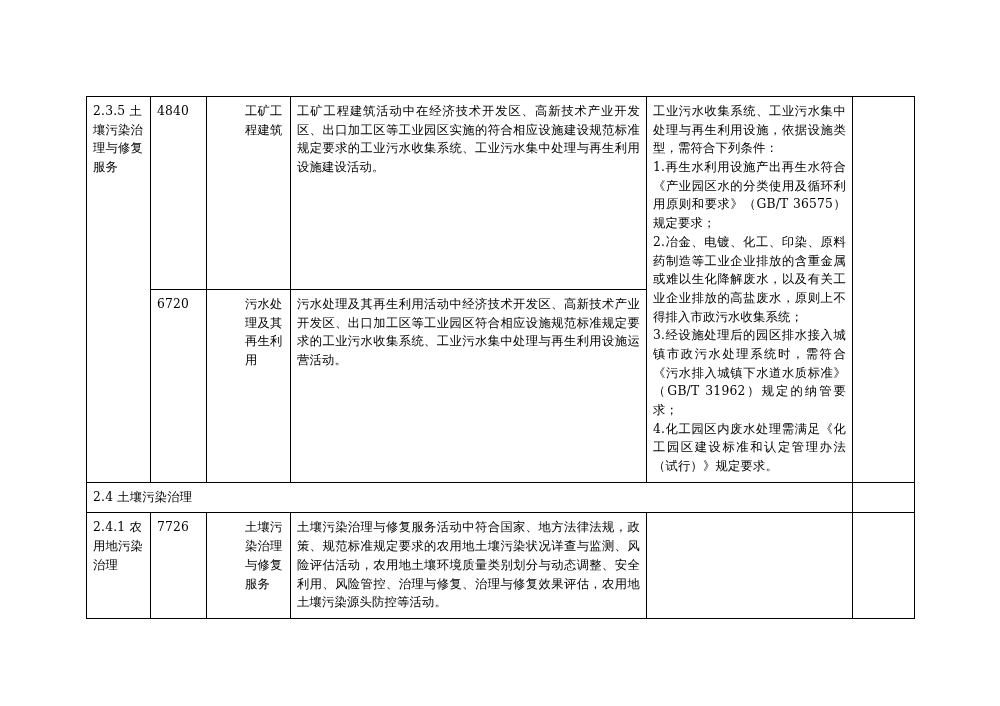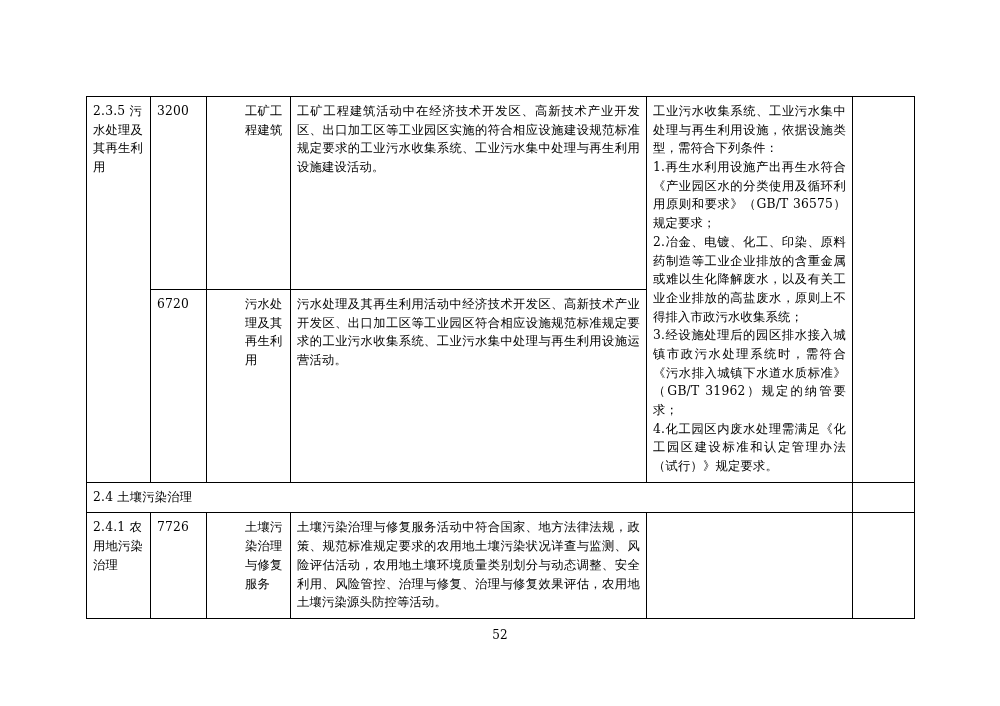--- a/index.html
+++ b/index.html
@@ -69,22 +69,22 @@
       <colgroup>
         <col class="c1">
           <col class="c2">
           <col class="c3">
           <col class="c4">
           <col class="c5">
           <col class="c6">
       </colgroup>
       <tbody>
         <tr>
-          <td class="num-cell" rowspan="2">2.3.5 污水处理及其再生利用</td>
-          <td class="num-cell">3200</td>
+          <td class="num-cell" rowspan="2">2.3.5 土壤污染治理与修复服务</td>
+          <td class="num-cell">4840</td>
           <td>
               <span class="cell-text-left">工矿工程建筑</span>
             </td>
           <td>
               <span class="cell-text">工矿工程建筑活动中在经济技术开发区、高新技术产业开发区、出口加工区等工业园区实施的符合相应设施建设规范标准规定要求的工业污水收集系统、工业污水集中处理与再生利用设施建设活动。</span>
             </td>
           <td rowspan="2">
               <span class="cell-text" style="white-space: pre-line;">工业污水收集系统、工业污水集中处理与再生利用设施，依据设施类型，需符合下列条件：
 1.再生水利用设施产出再生水符合《产业园区水的分类使用及循环利用原则和要求》（GB/T 36575）规定要求；
 2.冶金、电镀、化工、印染、原料药制造等工业企业排放的含重金属或难以生化降解废水，以及有关工业企业排放的高盐废水，原则上不得排入市政污水收集系统；
@@ -114,14 +114,13 @@
             </td>
           <td>
               <span class="cell-text">土壤污染治理与修复服务活动中符合国家、地方法律法规，政策、规范标准规定要求的农用地土壤污染状况详查与监测、风险评估活动，农用地土壤环境质量类别划分与动态调整、安全利用、风险管控、治理与修复、治理与修复效果评估，农用地土壤污染源头防控等活动。</span>
             </td>
           <td></td>
           <td></td>
         </tr>
       </tbody>
     </table>
   </div>
-  <div class="page-number">52</div>
 </div>
 
 </body></html>

